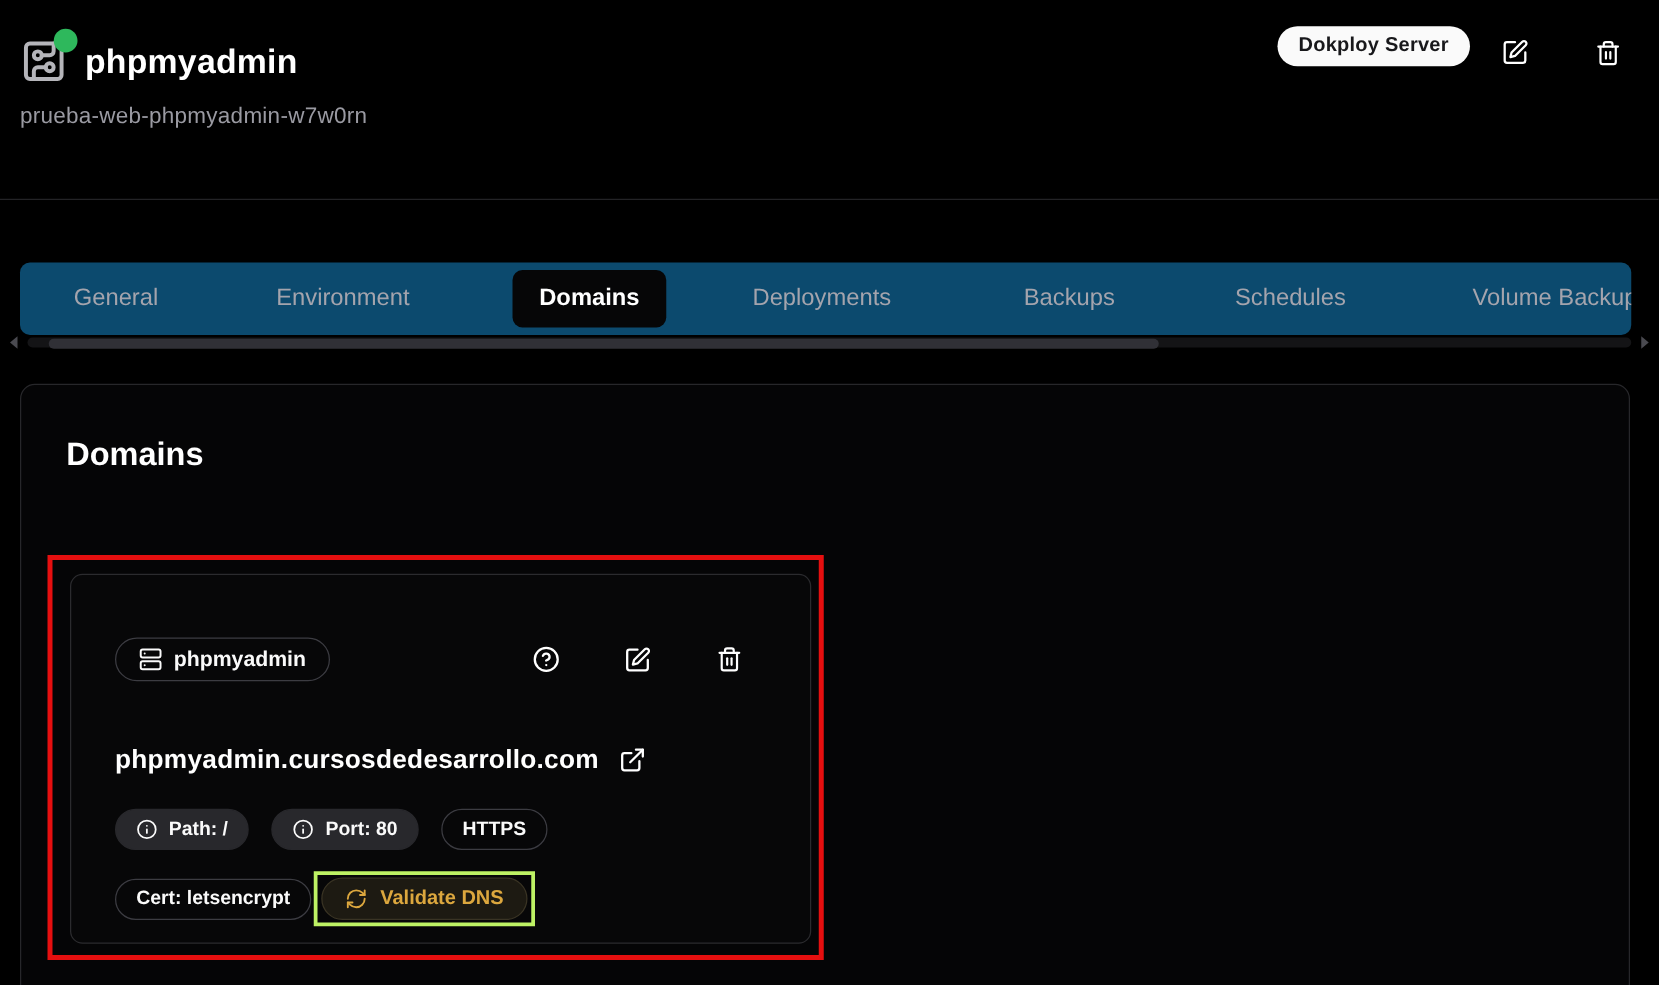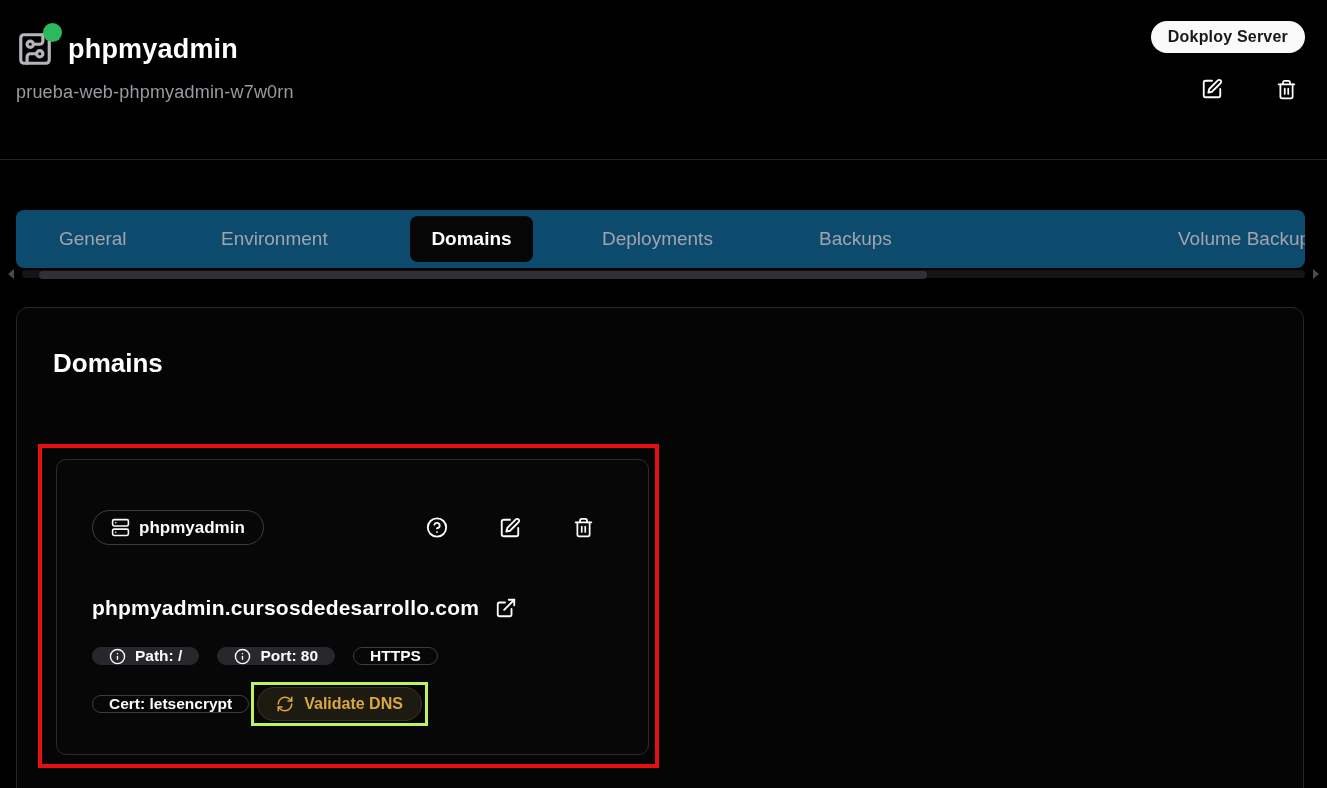--- a/index.html
+++ b/index.html
@@ -13,21 +13,21 @@
 
   
   .header { position:absolute; left:0; top:0; width:1327px; height:160px; border-bottom:1px solid #232326; }
   .header-left { position:absolute; left:16px; top:30px; }
   .title-row { display:flex; align-items:center; gap:14px; }
   .app-icon-wrap { position:relative; width:38px; height:38px; }
   .app-icon-wrap svg { color:#b5b5ba; }
   .status-dot { position:absolute; right:-8px; top:-7px; width:19px; height:19px; border-radius:50%; }
   .app-title { font-size:27px; font-weight:700; letter-spacing:.2px; color:#fff; }
   .app-sub { margin-top:14px; font-size:18px; color:#9a9aa2; letter-spacing:.2px; }
-  .header-right { position:absolute; right:22px; top:21px; display:flex; flex-direction:column; align-items:flex-end; gap:25px; }
+  .header-right { position:absolute; right:22px; top:21px; display:flex; align-items:flex-end; gap:25px; }
   .server-badge { background:#fafafa; color:#18181b; font-size:16px; font-weight:700; border-radius:9999px; padding:7px 17px; letter-spacing:.2px; }
   .header-actions { display:flex; gap:52px; margin-right:8px; }
   .icon-btn { background:none; border:none; color:#fff; cursor:pointer; width:22px; height:22px; display:flex; align-items:center; justify-content:center; }
 
   
   .tabbar { position:absolute; left:16px; top:210px; width:1289px; height:58px; background:#0c4a6e; border-radius:8px; overflow:hidden; }
   .tab { position:absolute; top:6px; height:46px; display:flex; align-items:center; padding:0 21px; font-size:19px; color:#a4a4ad; border-radius:8px; cursor:pointer; white-space:nowrap; background:transparent; border:none; font-family:inherit; }
   .tab.active { background:#060607; color:#fff; font-weight:600; }
 
   
@@ -42,21 +42,21 @@
   .main-card { position:absolute; left:16px; top:307px; width:1288px; height:500px; background:#050506; border:1px solid #27272a; border-radius:12px; }
   .section-title { position:absolute; left:36px; top:40px; font-size:26px; font-weight:700; color:#fff; }
   .section-sub { position:absolute; left:36px; top:85px; font-size:18px; color:#9a9aa2; }
   .add-domain-btn { position:absolute; right:36px; top:52px; height:52px; display:flex; align-items:center; gap:12px; background:#fafafa; color:#18181b; border:none; border-radius:10px; padding:0 25px; font-size:18px; font-weight:600; font-family:inherit; cursor:pointer; }
   .add-domain-btn svg { color:#18181b; }
 
   
   .domain-card { position:absolute; left:39px; top:151px; width:593px; height:296px; background:#070708; border:1px solid #2b2b2e; border-radius:10px; padding:50px 32px 0 35px; }
   .dc-row1 { display:flex; align-items:center; justify-content:space-between; }
   .dc-icons { display:flex; gap:51px; margin-right:22px; }
-  .chip { display:inline-flex; align-items:center; gap:9px; height:18px; padding:0 16px; border-radius:9999px; font-size:15.5px; font-weight:700; color:#fafafa; white-space:nowrap; }
+  .chip { display:inline-flex; align-items:center; gap:9px; height:33px; padding:0 16px; border-radius:9999px; font-size:15.5px; font-weight:700; color:#fafafa; white-space:nowrap; }
   .chip.outline { border:1px solid #3c3c42; background:transparent; }
   .chip.filled { background:#28282c; border:1px solid #28282c; }
   .chip .ci { display:flex; color:#fafafa; }
   .service-chip { height:35px; font-size:17px; padding:0 18px; }
   .dc-host-row { display:flex; align-items:center; gap:16px; margin-top:51px; }
   .dc-host { font-size:21px; font-weight:600; letter-spacing:.2px; color:#fff; }
   .dc-chips { display:flex; gap:18px; margin-top:27px; }
   .dc-bottom { display:flex; align-items:center; gap:2px; margin-top:17px; }
   .validate-wrap { border:3px solid #bef264; padding:2px 3px; }
   .validate-btn { display:inline-flex; align-items:center; gap:10px; height:34px; padding:0 18px; border-radius:9999px; background:#1d1a12; border:1px solid #3a3424; color:#dca73e; font-size:16px; font-weight:700; font-family:inherit; cursor:pointer; white-space:nowrap; }
@@ -110,20 +110,21 @@
       </div>
     </div>
   </div>
 
   <div class="tabbar">
     <button class="tab" style="left:22px">General</button>
     <button class="tab" style="left:184px">Environment</button>
     <button class="tab active" style="left:394px;width:123px;justify-content:center">Domains</button>
     <button class="tab" style="left:565px">Deployments</button>
     <button class="tab" style="left:782px">Backups</button>
+    <button class="tab" style="left:951px">Schedules</button>
     <button class="tab" style="left:1141px">Volume Backups</button>
   </div>
 
   <div class="hscroll">
     <span class="hscroll-arrow left"></span>
     <div class="hscroll-track">
       <div class="hscroll-thumb"></div>
     </div>
     <span class="hscroll-arrow right"></span>
   </div>

